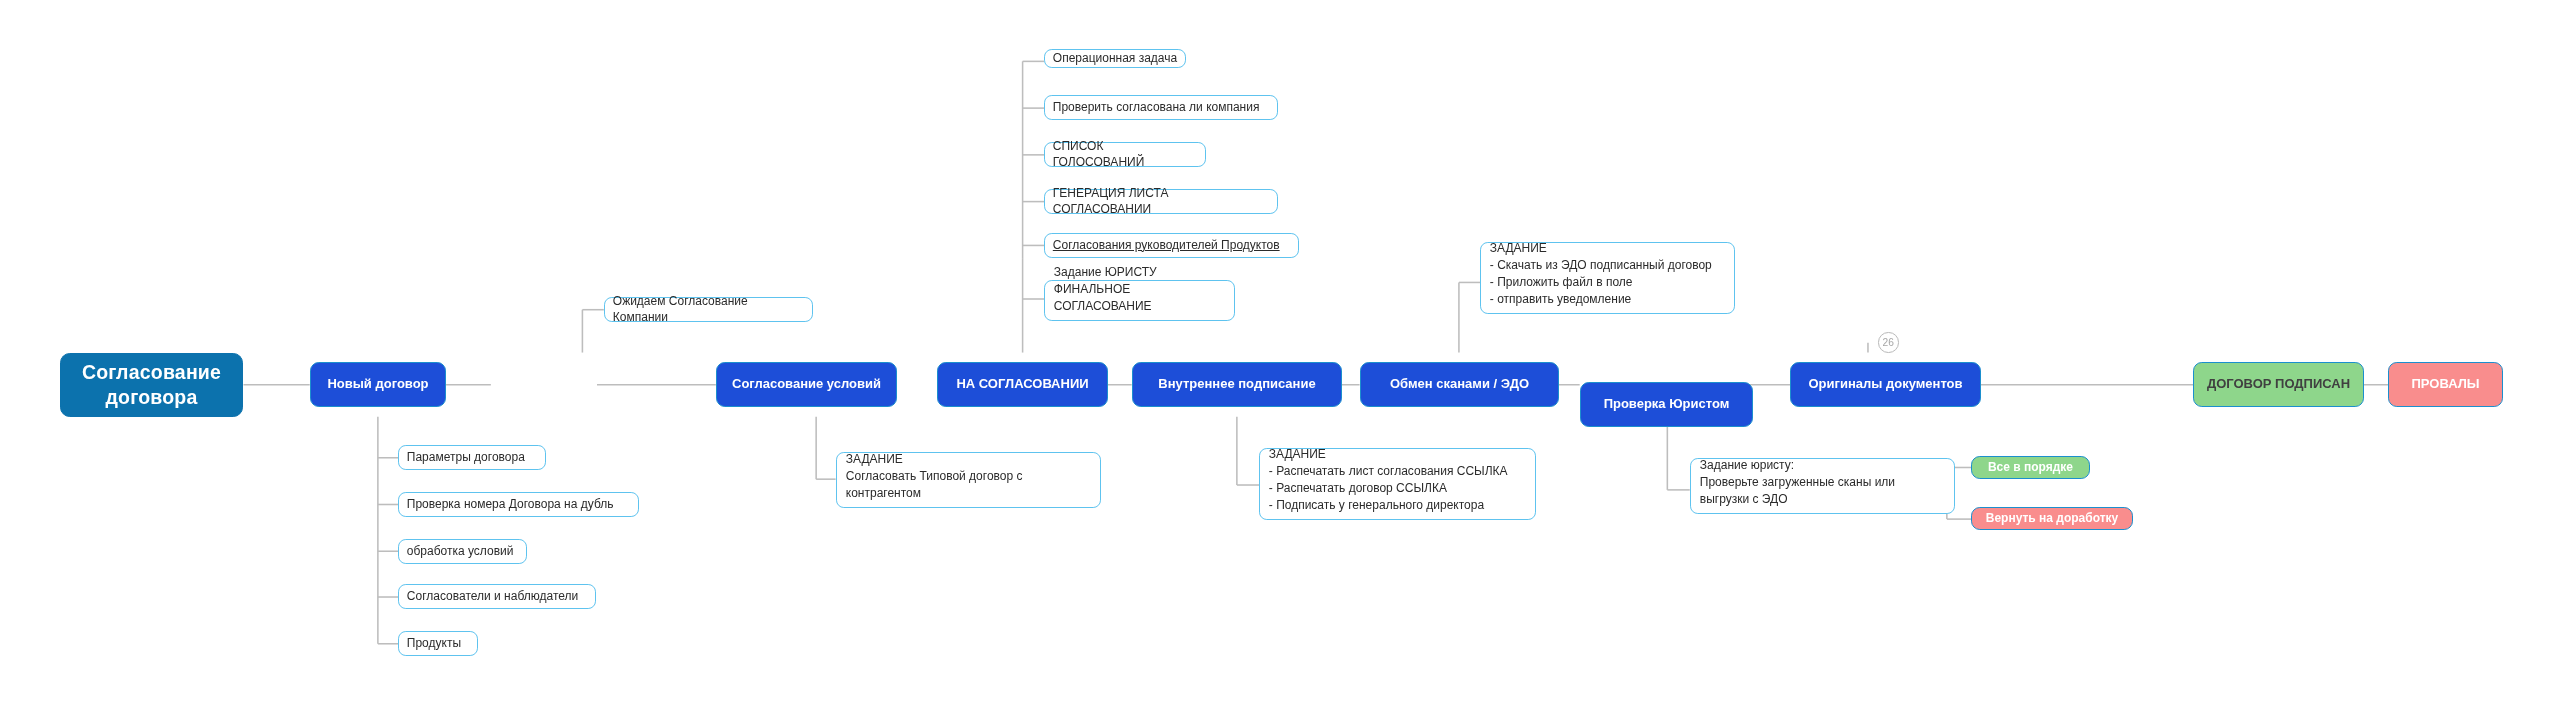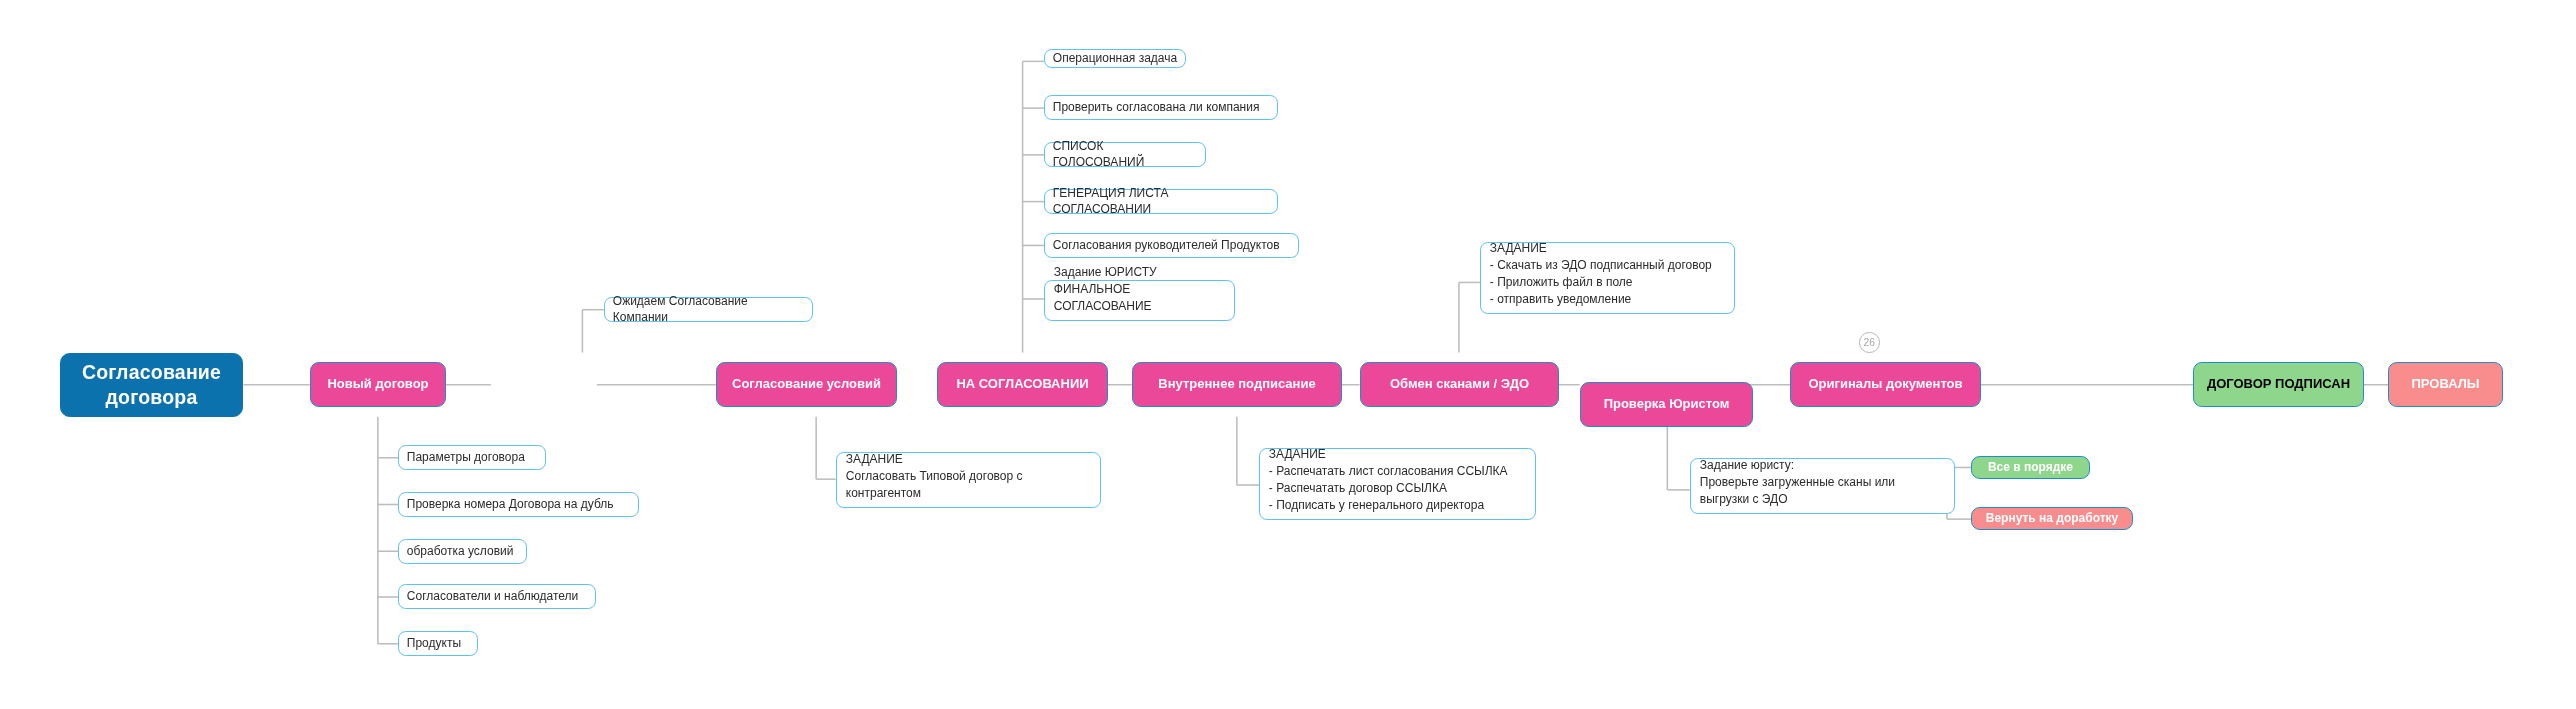--- a/index.html
+++ b/index.html
@@ -40,33 +40,33 @@
     border:1px solid #0c72ad;
     border-radius:9.7px;
     color:#ffffff;
     font-weight:bold;
     font-size:19.5px;
     letter-spacing:0.2px;
   }
 
   
   .n-main{
-    background:#ec4899;
+    background:#1d4ed8;
     border:1.5px solid #1b8fce;
     color:#ffffff;
     font-weight:bold;
     font-size:13px;
     padding:1.9px 7.8px;
   }
 
   
   .n-green{
     background:#8ed68b;
     border:1.5px solid #1b8fce;
-    color:#000000;
+    color:#404040;
     font-weight:bold;
     font-size:13px;
     padding:1.9px 7.8px;
   }
   .n-red{
     background:#f98d8d;
     border:1.5px solid #1b8fce;
     color:#ffffff;
     font-weight:bold;
     font-size:13px;
@@ -111,20 +111,21 @@
   .badge{
     position:absolute;
     width:18.5px;height:18.5px;
     border-radius:50%;
     border:1px solid #b9b9b9;
     background:#ffffff;
     color:#a6a6a6;
     font-size:10.2px;
     display:flex;align-items:center;justify-content:center;
     z-index:4;
+    margin-left:19px;
   }
 </style>
 </head>
 <body>
 
 <div id="canvas">
 
   <svg id="edges" viewBox="0 0 2645 729" width="2576" height="710">
     <g fill="none" stroke="#bdbdbd" stroke-width="1.6">
 
@@ -255,21 +256,21 @@
   </div>
   <div class="node n-leaf" style="left:1044px;top:95px;width:234px;height:25px;">
     <span>Проверить согласована ли компания</span>
   </div>
   <div class="node n-leaf" style="left:1044px;top:142px;width:162px;height:25px;">
     <span>СПИСОК ГОЛОСОВАНИЙ</span>
   </div>
   <div class="node n-leaf" style="left:1044px;top:189px;width:234px;height:25px;">
     <span>ГЕНЕРАЦИЯ ЛИСТА СОГЛАСОВАНИИ</span>
   </div>
-  <div class="node n-leaf" style="left:1044px;top:233px;width:255px;height:25px;">
+  <div class="node n-leaf" style="left:1044px;top:233px;width:255px;height:25px;text-decoration:underline;">
     <span>Согласования руководителей Продуктов</span>
   </div>
   <div class="node n-leaf multi" style="left:1044px;top:280px;width:191px;height:41px;">
     <span>Задание ЮРИСТУ
 ФИНАЛЬНОЕ СОГЛАСОВАНИЕ</span>
   </div>
 
   <div class="node n-leaf multi" style="left:1259px;top:448px;width:277px;height:72px;">
     <span>ЗАДАНИЕ
 - Распечатать лист согласования ССЫЛКА

